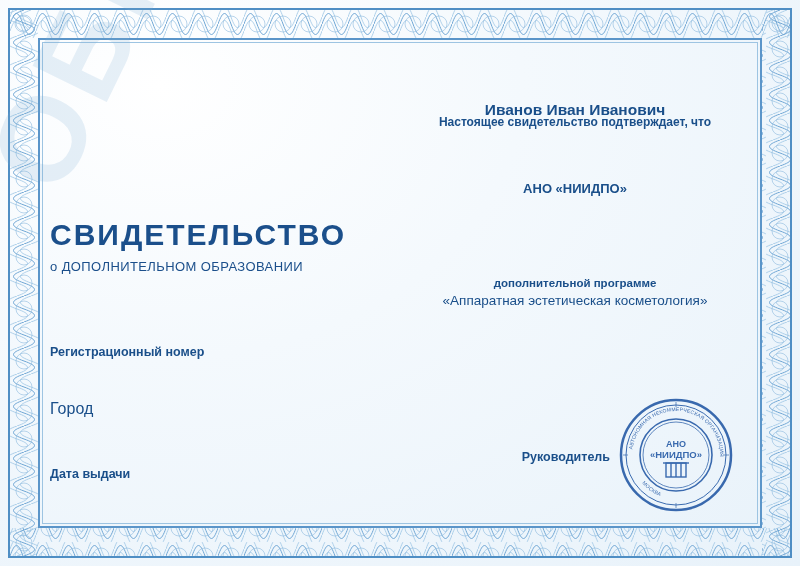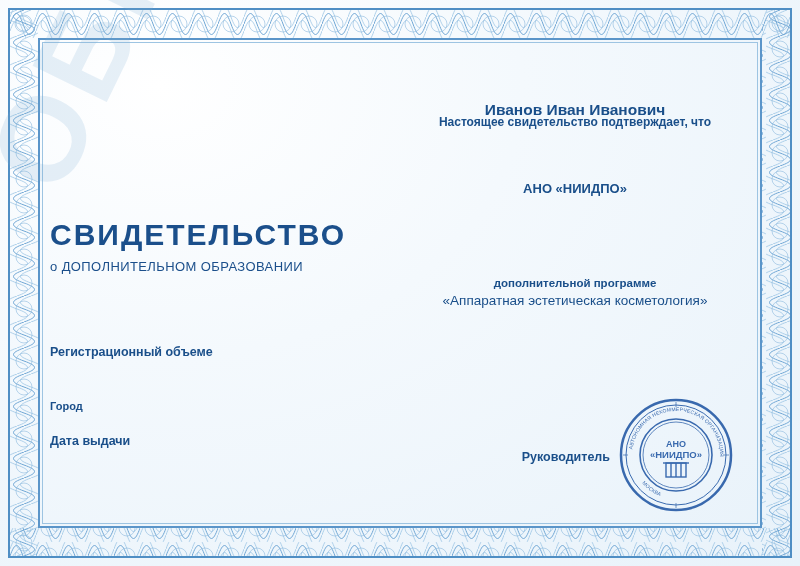--- a/index.html
+++ b/index.html
@@ -99,26 +99,26 @@
     position: absolute;
     top: 295px;
     width: 100%;
     font-size: 12.5px;
     font-weight: bold;
   }
   .label-city {
     position: absolute;
     top: 350px;
     width: 100%;
-    font-size: 11px;
-    font-weight: bold;
+    font-size: 16px;
+    font-weight: normal;
   }
   .label-date {
     position: absolute;
-    top: 384px;
+    top: 417px;
     width: 100%;
     font-size: 12.5px;
     font-weight: bold;
   }
   .value-date {
     position: absolute;
     top: 425px;
     width: 100%;
     font-size: 13.5px;
     font-weight: bold;
@@ -232,21 +232,21 @@
   <div class="border-inner2"></div>
 
   <div class="watermark">ОБРАЗЕЦ</div>
 
   <div class="content">
 
     <div class="left-col">
       <div class="title-main">СВИДЕТЕЛЬСТВО</div>
       <div class="title-sub">о ДОПОЛНИТЕЛЬНОМ ОБРАЗОВАНИИ</div>
 
-      <div class="label-reg">Регистрационный объеме</div>
+      <div class="label-reg">Регистрационный номер</div>
       <div class="label-city">Город</div>
       <div class="label-date">Дата выдачи</div>
     </div>
 
     <div class="right-col">
       <div class="r-confirm">Настоящее свидетельство подтверждает, что</div>
       <div class="r-name">Иванов Иван Иванович</div>
 
       <div class="r-org">АНО «НИИДПО»</div>
 

